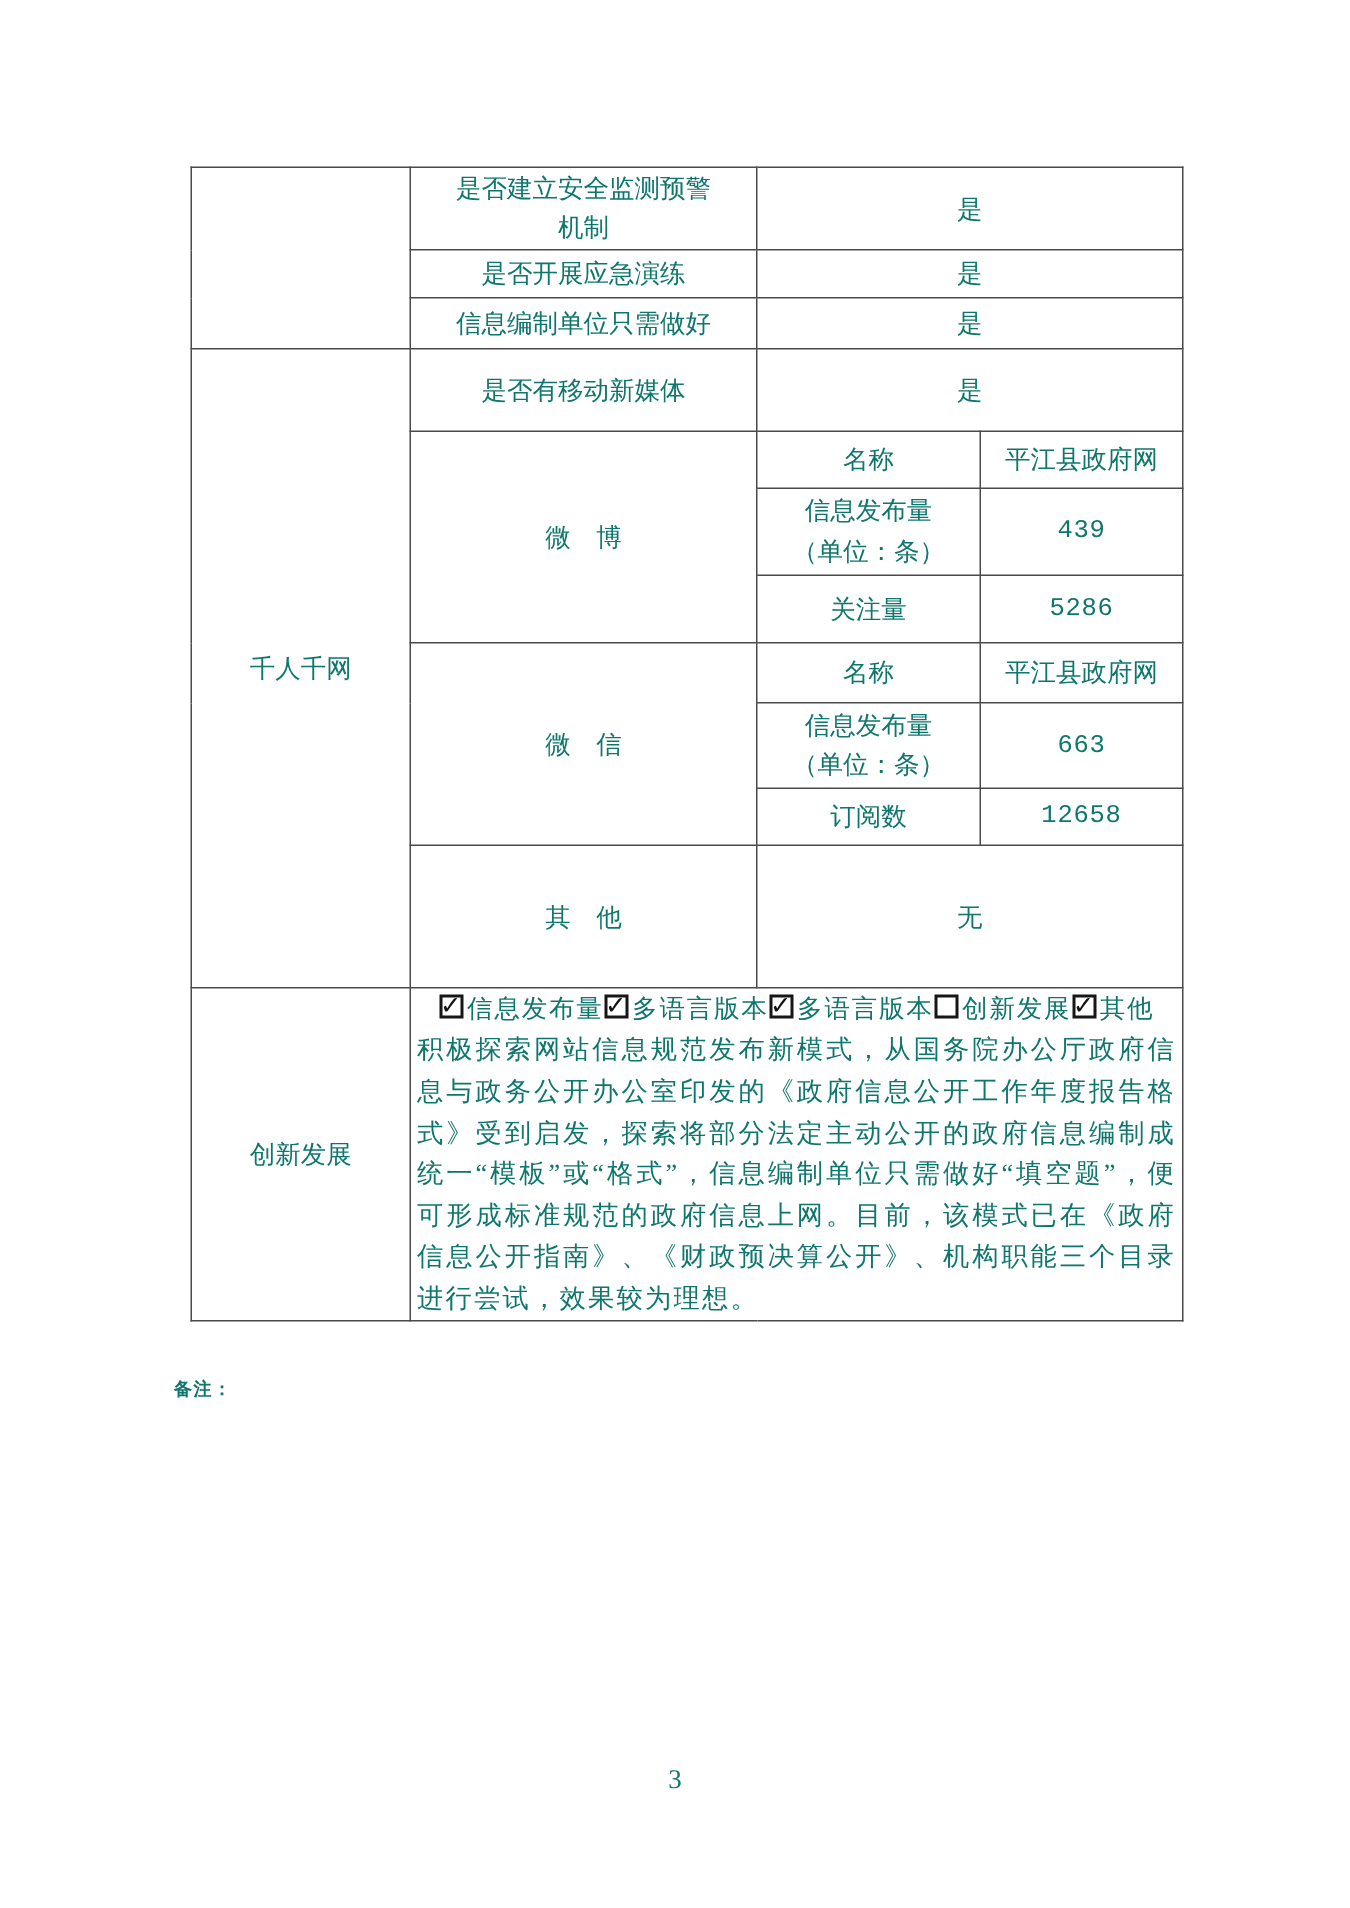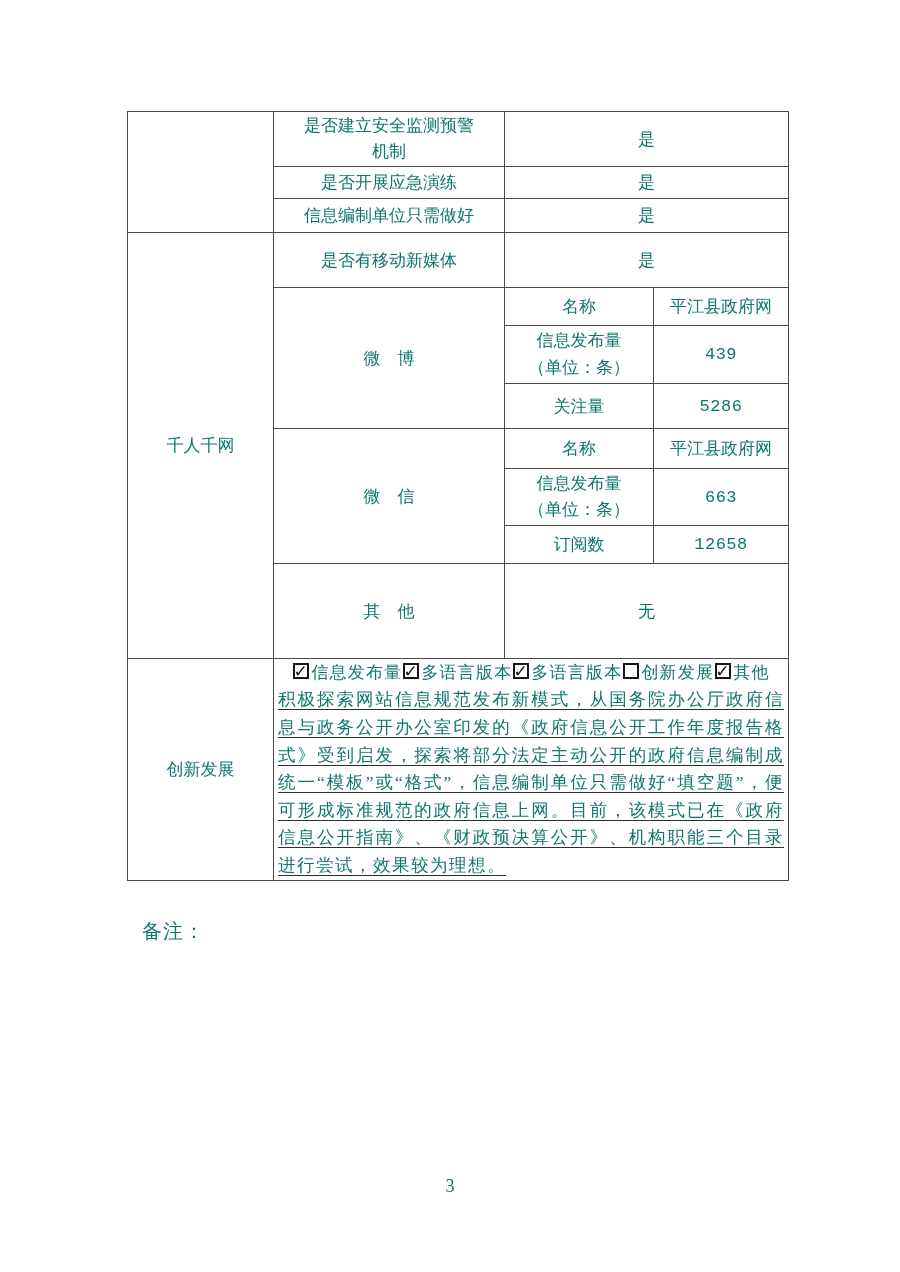--- a/index.html
+++ b/index.html
@@ -51,28 +51,27 @@
     content:"✓";
     position:absolute;left:-2px;top:-7px;
     font-size:17px;font-weight:bold;color:#111;
     font-family:"DejaVu Sans",sans-serif;
   }
   .innov-para{
     font-size:17.5px;
     letter-spacing:1.5px;
     line-height:27.6px;
     text-align:justify;
-    text-decoration:underline;
     text-underline-offset:4px;
     text-decoration-thickness:1px;
     text-decoration-color:#2e2e2e;
   }
   .notes{
-    position:absolute;left:142px;top:918px;
-    font-size:20px;font-weight:normal;letter-spacing:1px;
+    position:absolute;left:116px;top:918px;
+    font-size:12px;font-weight:bold;letter-spacing:1px;
   }
   .pagenum{
     position:absolute;left:0;top:1176px;width:100%;
     text-align:center;font-size:18px;
   }
 </style>
 </head>
 <body>
 
 <div class="page">

